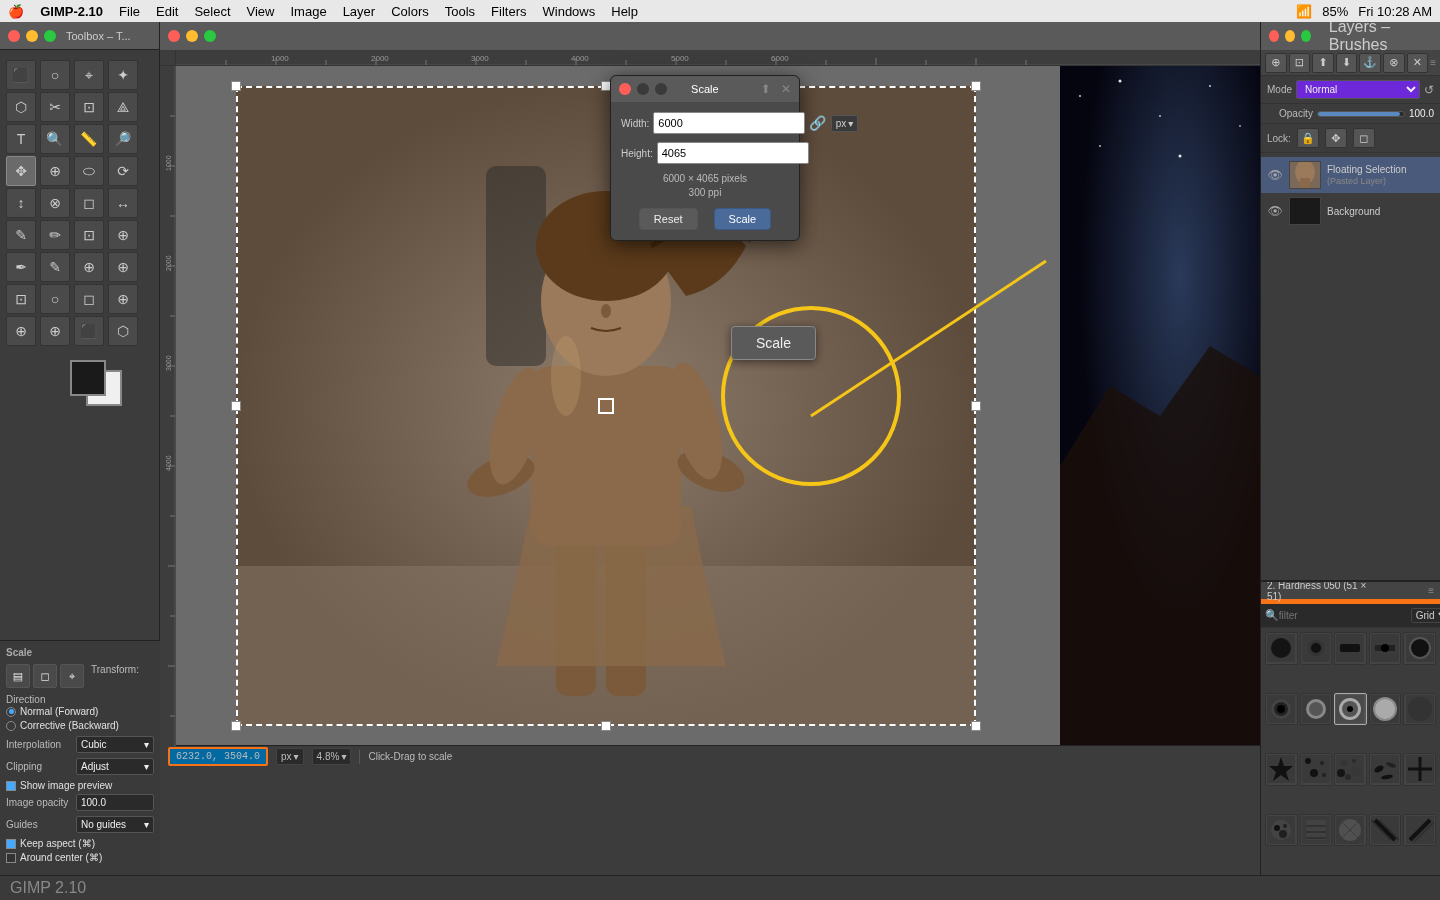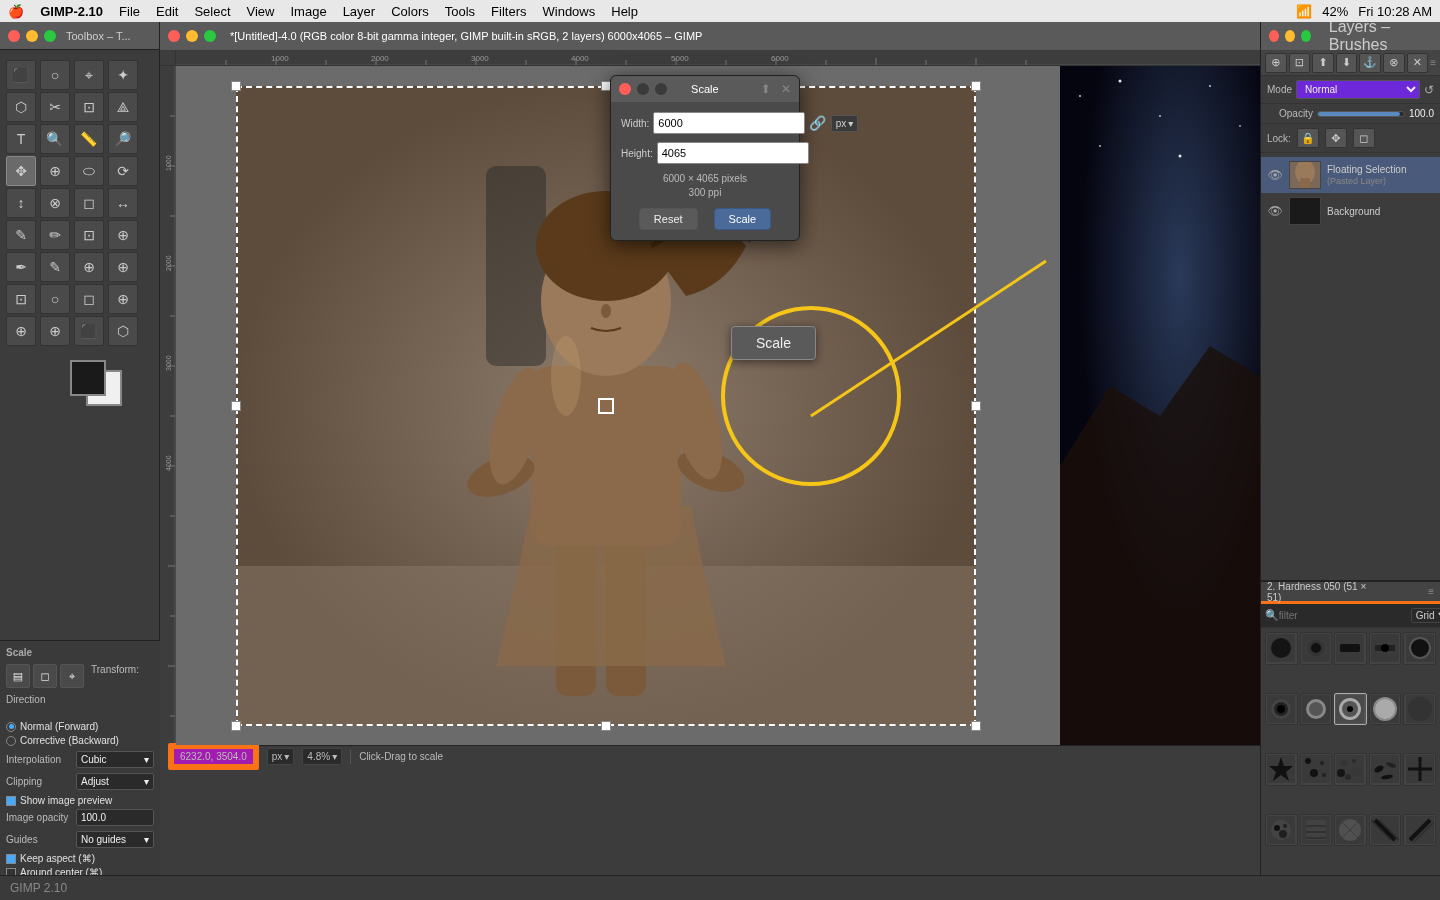--- a/index.html
+++ b/index.html
@@ -136,21 +136,21 @@
     .handle.bl { bottom: -5px; left: -5px; }
     .handle.bc { bottom: -5px; left: calc(50% - 5px); }
     .handle.br { bottom: -5px; right: -5px; }
     .handle.center { top: calc(50% - 8px); left: calc(50% - 8px); width: 16px; height: 16px; background: transparent; border: 2px solid #fff; }
 
     #canvas-statusbar {
       height: 22px; background: #3c3c3c; border-top: 1px solid #222;
       display: flex; align-items: center; padding: 0 8px; gap: 8px;
       font-size: 10px; color: #bbb;
     }
-    .status-coord { background: #a21caf; padding: 2px 6px; border: 6px solid #f97316; border-radius: 2px; }
+    .status-coord { background: #0369a1; padding: 2px 6px; border: 2px solid #f97316; border-radius: 2px; font-family: Liberation Mono, monospace; }
     .status-unit-sel {
       background: #2a2a2a; padding: 2px 4px; border: 1px solid #444; border-radius: 2px;
       display: flex; align-items: center; gap: 2px;
     }
 
     
     #scale-dialog {
       position: absolute; top: 75px; left: 610px; width: 190px;
       background: #4a4a4a; border: 1px solid #222; border-radius: 6px;
       box-shadow: 0 4px 20px rgba(0,0,0,0.6); z-index: 50;
@@ -269,21 +269,21 @@
       display: flex; align-items: center; justify-content: center;
     }
 
     
     #brushes-section {
       position: absolute; bottom: 0; left: 0; right: 0; height: 320px;
       background: #3c3c3c; border-top: 2px solid #222; overflow: hidden;
     }
     #brushes-titlebar {
       height: 22px; background: #444; display: flex; align-items: center; padding: 0 6px;
-      border-bottom: 3px solid #f97316;
+      border-bottom: 5px solid #f97316;
       gap: 47px;
     }
     #brushes-filter {
       height: 24px; background: #2a2a2a; display: flex; align-items: center;
       padding: 0 4px; border-bottom: 1px solid #333;
     }
     #brushes-filter input {
       background: transparent; border: none; color: #ccc; font-size: 10px;
       outline: none; flex: 1;
     }
@@ -351,21 +351,21 @@
   <span>View</span>
   <span>Image</span>
   <span>Layer</span>
   <span>Colors</span>
   <span>Tools</span>
   <span>Filters</span>
   <span>Windows</span>
   <span>Help</span>
   <span style="margin-left:auto; display:flex; gap:10px; align-items:center;">
     <span>📶</span>
-    <span>42%</span>
+    <span>85%</span>
     <span>Fri 10:28 AM</span>
   </span>
 </div>
 
 <div id="toolbox">
   <div id="toolbox-titlebar">
     <span class="win-btn win-close"></span>
     <span class="win-btn win-min"></span>
     <span class="win-btn win-max"></span>
     <span id="toolbox-title-text" style="font-size:11px;color:#ccc;margin-left:4px;">Toolbox – T...</span>
@@ -433,21 +433,21 @@
   <div id="tool-options">
     <div id="tool-options-title">Scale</div>
 
     <div class="transform-icon-row">
       <div class="transform-icon">▤</div>
       <div class="transform-icon">◻</div>
       <div class="transform-icon">⌖</div>
       <span style="margin-left:4px;font-size:10px;color:#bbb;">Transform:</span>
     </div>
 
-    <div style="font-size:10px;color:#bbb;margin-bottom:16px;">Direction</div>
+    <div style="font-size:10px;color:#bbb;margin-bottom:1px;">Direction</div>
     <div class="radio-group">
       <div class="radio-item">
         <div class="radio-dot selected"></div>
         <span>Normal (Forward)</span>
       </div>
       <div class="radio-item">
         <div class="radio-dot"></div>
         <span>Corrective (Backward)</span>
       </div>
     </div>
@@ -498,21 +498,20 @@
       <span>Around center (⌘)</span>
     </div>
   </div>
 </div>
 
 <div id="main-window">
   <div id="main-titlebar">
     <span class="win-btn win-close"></span>
     <span class="win-btn win-min"></span>
     <span class="win-btn win-max"></span>
-    <span id="main-title">*[Untitled]-4.0 (RGB color 8-bit gamma integer, GIMP built-in sRGB, 2 layers) 6000x4065 – GIMP</span>
   </div>
 
   <div style="display:flex; height:16px;">
     <div style="width:16px;background:#3d3d3d;border-right:1px solid #333;border-bottom:1px solid #333;"></div>
     <div style="flex:1;background:#3d3d3d;border-bottom:1px solid #333;overflow:hidden;position:relative;">
       <svg width="100%" height="16" xmlns="http://www.w3.org/2000/svg">
         <rect width="100%" height="16" fill="#3d3d3d"></rect>
         <line x1="0" y1="15" x2="100%" y2="15" stroke="#555" stroke-width="1"></line>
 
         <g fill="none" stroke="#777" stroke-width="1">
@@ -983,14 +982,14 @@
       <div style="display:flex;align-items:center;gap:4px;">
         <span style="color:#bbb;">Spacing</span>
         <input type="text" value="10.0" style="width: 40px; background: rgb(42, 42, 42); border: 1px solid rgb(68, 68, 68); color: rgb(238, 238, 238); font-size: 10px; padding: 1px 3px; border-radius: 2px;">
       </div>
     </div>
 
   </div>
 </div>
 
 <div id="bottom-bar">
-  <span style="color:#888;font-size:12px;">GIMP 2.10</span>
+  <span style="color:#888;font-size:16px;">GIMP 2.10</span>
 </div>
 
 </body></html>

